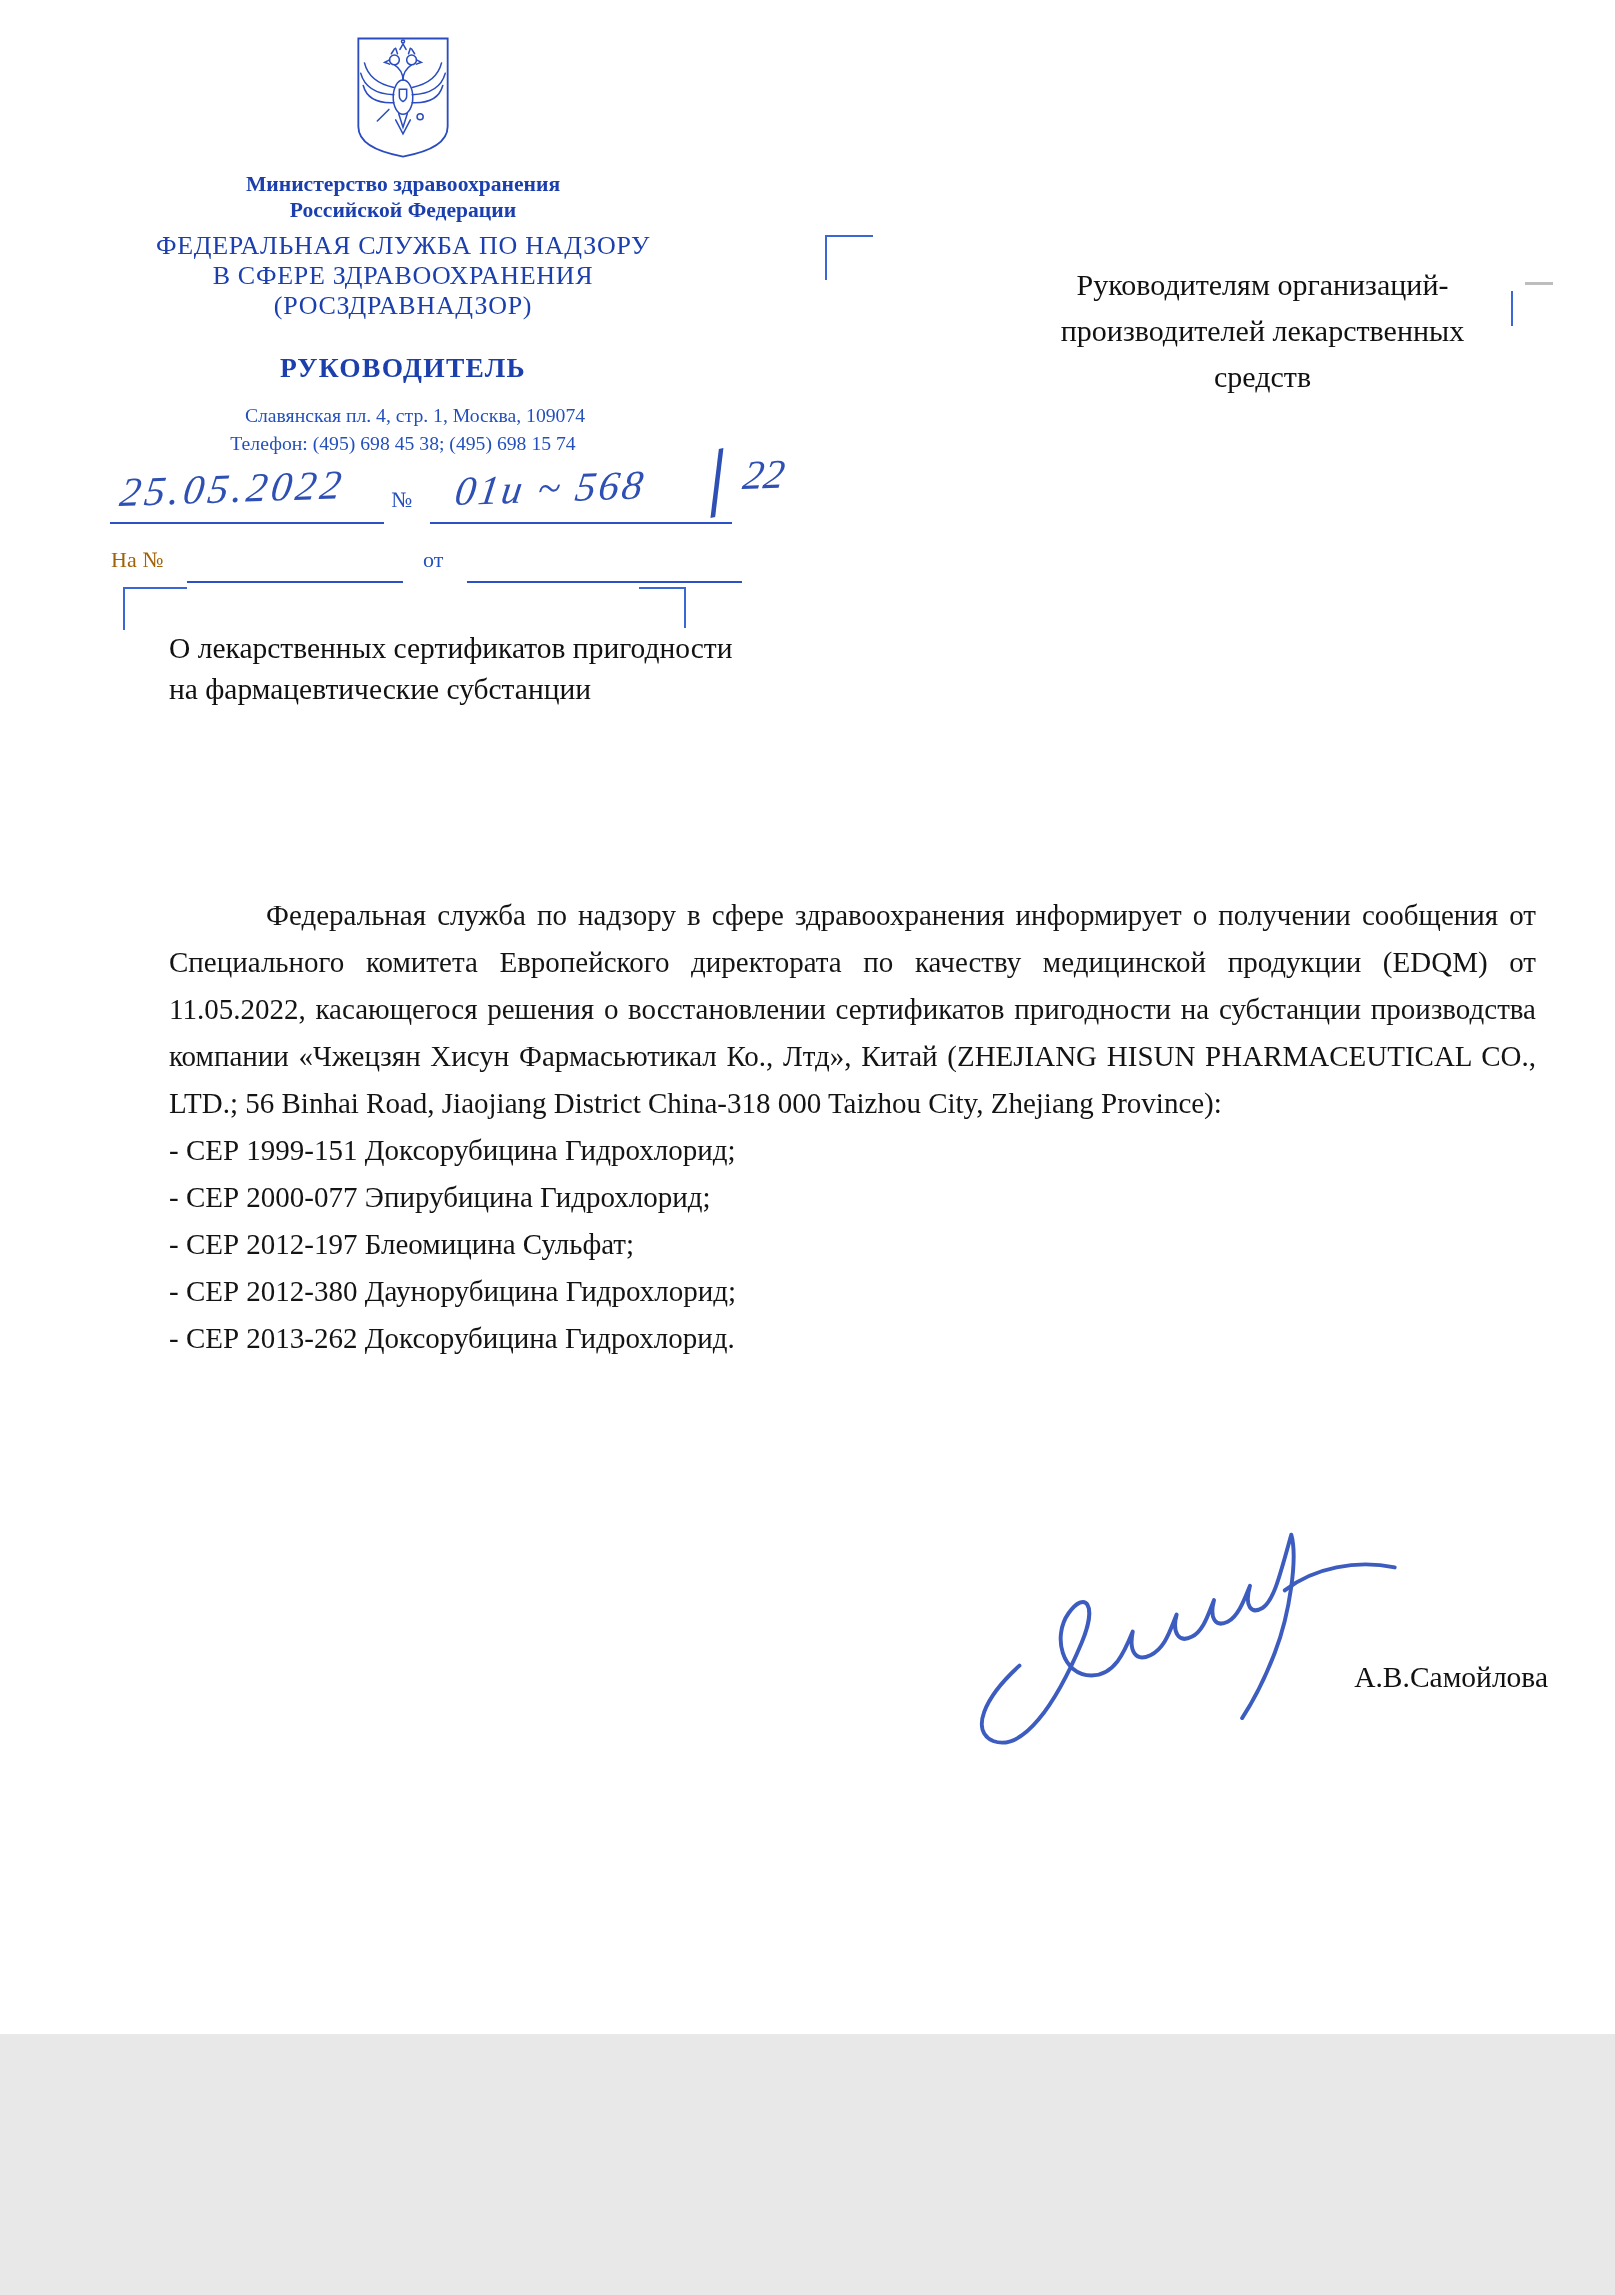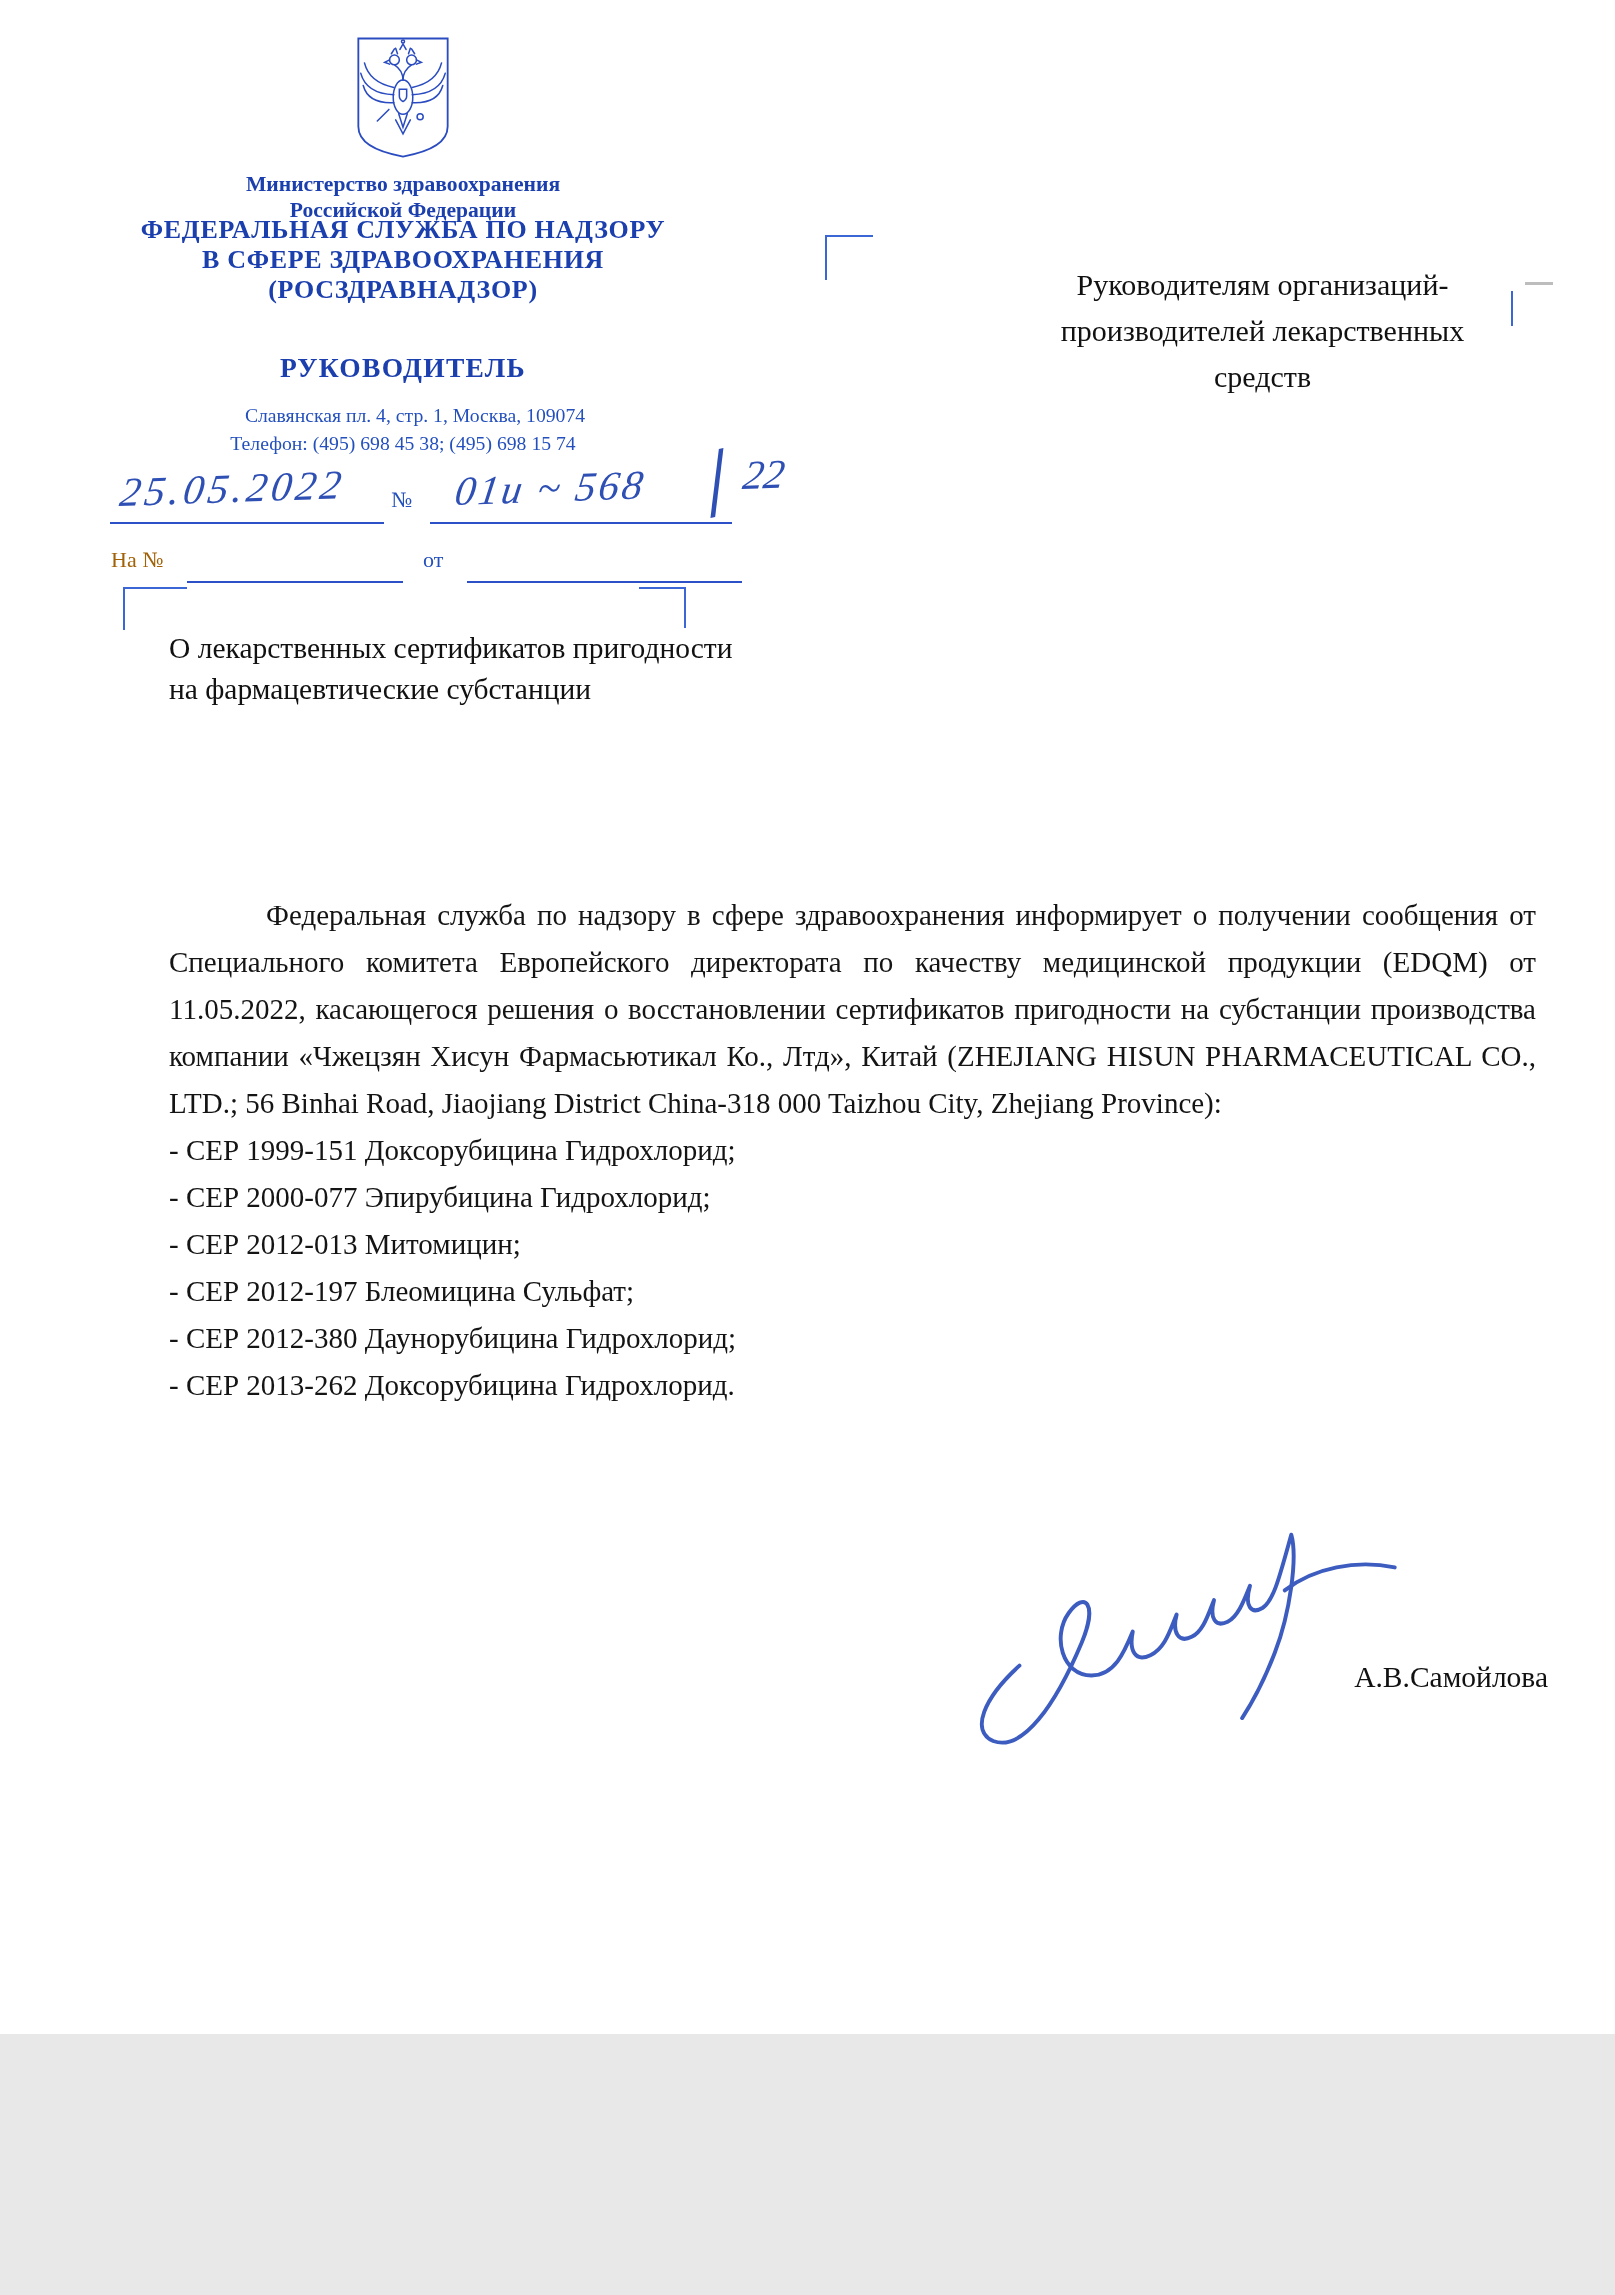--- a/index.html
+++ b/index.html
@@ -9,21 +9,21 @@
     background:#ffffff;
     overflow:hidden;
     font-family:"Liberation Serif","DejaVu Serif",serif;
     color:#1a1a1a;
     padding-left:48px;
   }
   
   .letterhead{position:absolute;left:111px;top:33px;width:584px;text-align:center;color:#1c3fae;}
   .emblem{position:absolute;left:50%;top:0;transform:translateX(-50%);}
   .ministry{position:absolute;left:0;top:138px;width:100%;font-size:21.6px;font-weight:bold;line-height:26px;}
-  .agency{position:absolute;left:0;top:182px;width:100%;font-size:26px;font-weight:bold;line-height:30px;letter-spacing:0.7px;}
+  .agency{position:absolute;left:0;top:198px;width:100%;font-size:26px;font-weight:normal;line-height:30px;letter-spacing:0.7px;}
   .position-title{position:absolute;left:0;top:319px;width:100%;font-size:27.5px;font-weight:bold;letter-spacing:1.3px;}
   .org-address{position:absolute;left:12px;top:371px;width:100%;font-size:19.7px;color:#2450bd;}
   .org-phone{position:absolute;left:0;top:399px;width:100%;font-size:19.7px;color:#2450bd;}
   
   .hand{font-style:italic;color:#2e4fb4;transform:skewX(-10deg) rotate(-2deg);transform-origin:left bottom;display:inline-block;}
   .u-line{position:absolute;height:0;border-bottom:2.6px solid #2b50c8;}
   .hw-date{position:absolute;left:117px;top:468px;font-size:41px;letter-spacing:3.9px;}
   .hw-num{position:absolute;left:452px;top:467px;font-size:41px;letter-spacing:2.6px;}
   .hw-slash{position:absolute;left:703px;top:433px;font-size:98px;color:#2e4fb4;transform:rotate(-12deg);line-height:1;}
   .hw-suffix{position:absolute;left:740px;top:451px;font-size:41px;}
@@ -136,21 +136,20 @@
   <div class="subject">
     <div>О лекарственных сертификатов пригодности</div>
     <div>на фармацевтические субстанции</div>
   </div>
 
   <div class="body-block">
     <p class="body-par">Федеральная  служба  по надзору в сфере здравоохранения информирует о получении сообщения от Специального комитета Европейского директората по качеству медицинской продукции (EDQM) от 11.05.2022, касающегося решения о восстановлении сертификатов пригодности на субстанции производства компании «Чжецзян Хисун Фармасьютикал Ко., Лтд», Китай (ZHEJIANG HISUN PHARMACEUTICAL CO., LTD.; 56 Binhai Road, Jiaojiang District China-318 000 Taizhou City, Zhejiang Province):</p>
     <ul class="cep-list">
       <li>- СЕР 1999-151 Доксорубицина Гидрохлорид;</li>
       <li>- СЕР 2000-077 Эпирубицина Гидрохлорид;</li>
-      <li>- СЕР 2012-013 Митомицин;</li>
       <li>- СЕР 2012-197 Блеомицина Сульфат;</li>
       <li>- СЕР 2012-380 Даунорубицина Гидрохлорид;</li>
       <li>- СЕР 2013-262 Доксорубицина Гидрохлорид.</li>
     </ul>
   </div>
 
   <svg class="sig-svg" width="472" height="262" viewBox="0 0 720 400">
     <g fill="none" stroke="#3c5cc0" stroke-width="6" stroke-linecap="round" stroke-linejoin="round">
       <path d="M95,230 C40,280 20,330 55,345 C100,362 150,290 190,195 C215,135 195,115 170,150 C145,185 160,245 205,245 C240,245 255,210 268,178 C262,208 272,225 295,214 C318,203 325,175 335,152 C328,180 338,196 358,186 C376,177 383,152 392,130 C385,158 394,172 413,163 C429,155 438,130 447,108 C438,140 449,152 466,142 C483,131 492,95 510,30 C520,65 508,150 485,210 C472,244 458,275 435,310"></path>
       <path d="M500,115 C545,80 610,68 668,80"></path>

